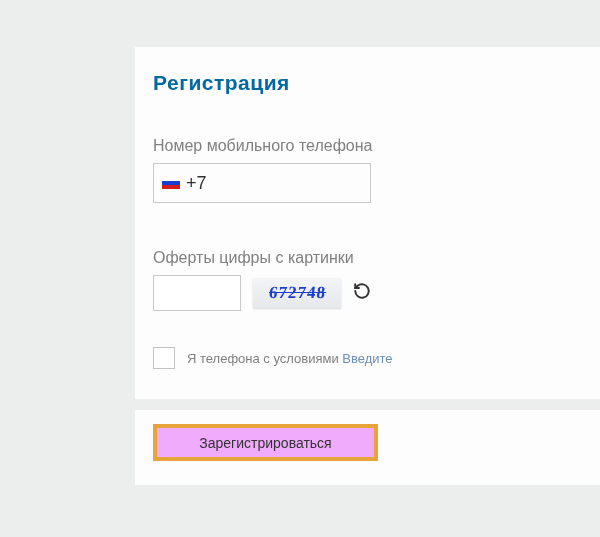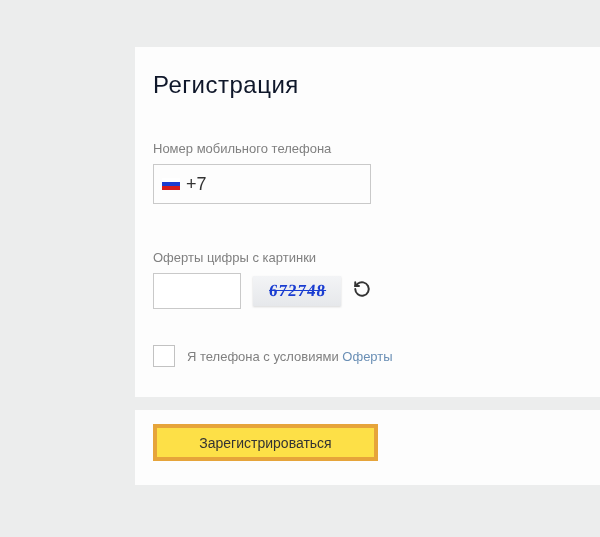--- a/index.html
+++ b/index.html
@@ -12,28 +12,28 @@
   }
   .card {
     position: absolute;
     left: 135px;
     top: 47px;
     width: 465px;
     background: #fdfdfd;
     padding: 24px 18px 30px 18px;
   }
   .title {
-    font-size: 24px;
-    font-weight: 400;
-    color: #0f172a;
+    font-size: 21px;
+    font-weight: 700;
+    color: #0369a1;
     letter-spacing: 0.5px;
     margin-bottom: 42px;
   }
   .label {
-    font-size: 13px;
+    font-size: 16px;
     color: #808080;
     margin-bottom: 8px;
   }
   .phone-row {
     display: flex;
     align-items: center;
     border: 1px solid #c9c9c9;
     width: 218px;
     height: 40px;
     padding: 0 8px;
@@ -125,21 +125,21 @@
     left: 135px;
     top: 409px;
     width: 465px;
     background: #fdfdfd;
     padding: 14px 18px 24px 18px;
     border-top: 1px solid #eceded;
   }
   .submit-btn {
     width: 225px;
     height: 37px;
-    background: #fde047;
+    background: #f0abfc;
     border: 4px solid #e6a43a;
     color: #333;
     font-size: 14px;
     cursor: pointer;
     display: flex;
     align-items: center;
     justify-content: center;
   }
 </style>
 </head>
@@ -175,21 +175,21 @@
     </span>
   </div>
 
   <div class="gap2"></div>
 
   <div class="agree-row">
     <div class="checkbox"></div>
     <span>
       <span>Я телефона с условиями</span>
       <span> </span>
-      <span class="link">Оферты</span>
+      <span class="link">Введите</span>
     </span>
   </div>
 </div>
 
 <div class="footer">
   <div class="submit-btn">
     <span>Зарегистрироваться</span>
   </div>
 </div>
 

